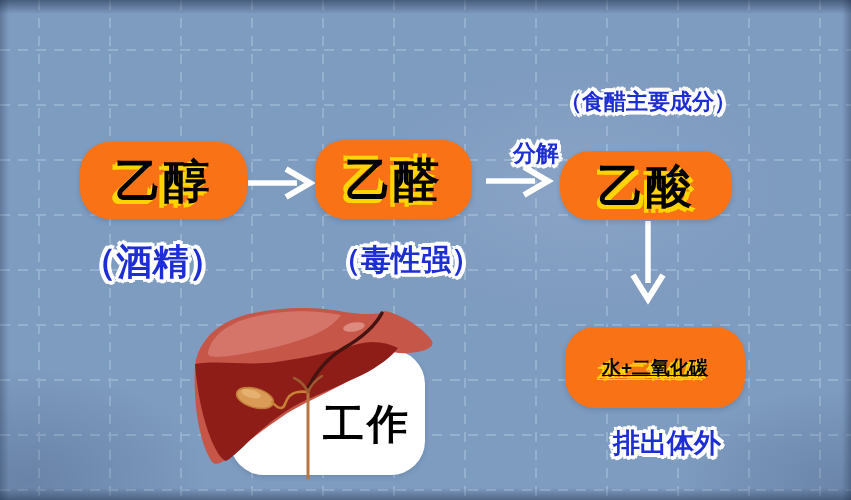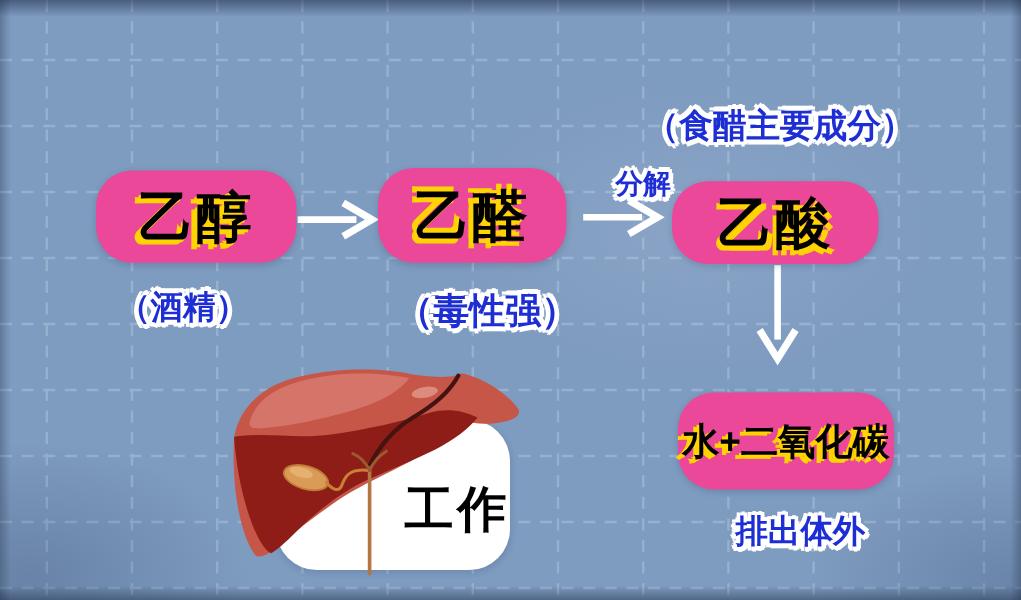--- a/index.html
+++ b/index.html
@@ -16,56 +16,56 @@
     background:
       radial-gradient(ellipse 300px 180px at 68% 38%, rgba(255,255,255,0.09), transparent 70%),
       radial-gradient(ellipse 260px 160px at 3% 96%, rgba(25,45,75,0.22), transparent 70%),
       radial-gradient(ellipse 240px 140px at 99% 97%, rgba(25,45,75,0.20), transparent 70%),
       linear-gradient(to bottom, rgba(18,32,58,0.50) 0px, rgba(18,32,58,0) 14px),
       linear-gradient(to top, rgba(18,32,58,0.42) 0px, rgba(18,32,58,0) 12px),
       linear-gradient(to right, rgba(18,32,58,0.28) 0px, rgba(18,32,58,0) 9px),
       linear-gradient(to left, rgba(18,32,58,0.30) 0px, rgba(18,32,58,0) 9px);
   }
   .node-box{
-    position:absolute;background:#ec4899;border-radius:30px;z-index:3;
+    position:absolute;background:#f97316;border-radius:30px;z-index:3;
     display:flex;align-items:center;justify-content:center;
     box-shadow:0 2px 5px rgba(30,50,80,0.18);
   }
   .node-label{
     color:#000;font-size:46px;letter-spacing:2px;line-height:1;white-space:nowrap;
   }
   
   .ys-dl{text-shadow:-5px 4px 0 #ffd400,-2px 2px 0 #ffd400;}
   .ys-ul{text-shadow:-4px -4px 0 #ffd400,-4px 4px 0 #ffd400;}
   .ys-dr{text-shadow:4px 4px 0 #ffd400,-3px 4px 0 #ffd400;text-align:center;}
   .blue-note{
     position:absolute;z-index:4;color:#1d2ed4;text-align:center;white-space:nowrap;line-height:1.1;
     text-shadow:-3px -3px 0 #fff,3px -3px 0 #fff,-3px 3px 0 #fff,3px 3px 0 #fff,
                 -3px 0 0 #fff,3px 0 0 #fff,0 -3px 0 #fff,0 3px 0 #fff,
                 -4px 1px 0 #fff,4px 1px 0 #fff,1px 4px 0 #fff,1px -4px 0 #fff;
   }
-  #note-ethanol{left:75px;top:242px;width:155px;font-size:27px;}
+  #note-ethanol{left:75px;top:242px;width:155px;font-size:36px;}
   #note-acetaldehyde{left:331px;top:243px;width:150px;font-size:30px;}
-  #note-acetic{left:538px;top:90px;width:220px;font-size:28px;}
+  #note-acetic{left:538px;top:90px;width:220px;font-size:22px;}
   #note-products{left:592px;top:429px;width:150px;font-size:27px;}
   #decompose-label{left:496px;top:141px;width:80px;font-size:23px;}
   #node-ethanol{left:80px;top:142px;width:167px;height:77px;}
   #node-acetaldehyde{left:315px;top:140px;width:157px;height:79px;}
   #node-acetic{left:560px;top:151px;width:172px;height:69px;}
   #node-products{left:565px;top:327px;width:180px;height:81px;}
-  #node-products .node-label{font-size:31px;letter-spacing:0;}
+  #node-products .node-label{font-size:19px;letter-spacing:0;text-decoration:underline;}
   #arrows-svg{position:absolute;left:0;top:0;z-index:2;pointer-events:none;}
   #work-box{
     position:absolute;left:230px;top:350px;width:195px;height:125px;border-radius:34px;
     background:#ffffff;z-index:2;box-shadow:0 2px 5px rgba(30,50,80,0.15);
   }
   #liver-svg{position:absolute;left:186px;top:298px;z-index:3;pointer-events:none;}
   #work-label{
     position:absolute;left:323px;top:404px;z-index:4;color:#000;
-    font-size:41px;letter-spacing:3px;line-height:1;white-space:nowrap;margin-left:14px;
+    font-size:41px;letter-spacing:3px;line-height:1;white-space:nowrap;
   }
 </style>
 </head>
 <body>
 
 <div id="screen">
 
   <svg id="grid-svg" width="851" height="500">
     <g stroke="#aec6e0" stroke-width="2" stroke-dasharray="10 8" opacity="0.5">
       <line x1="39" y1="0" x2="39" y2="500"></line>

